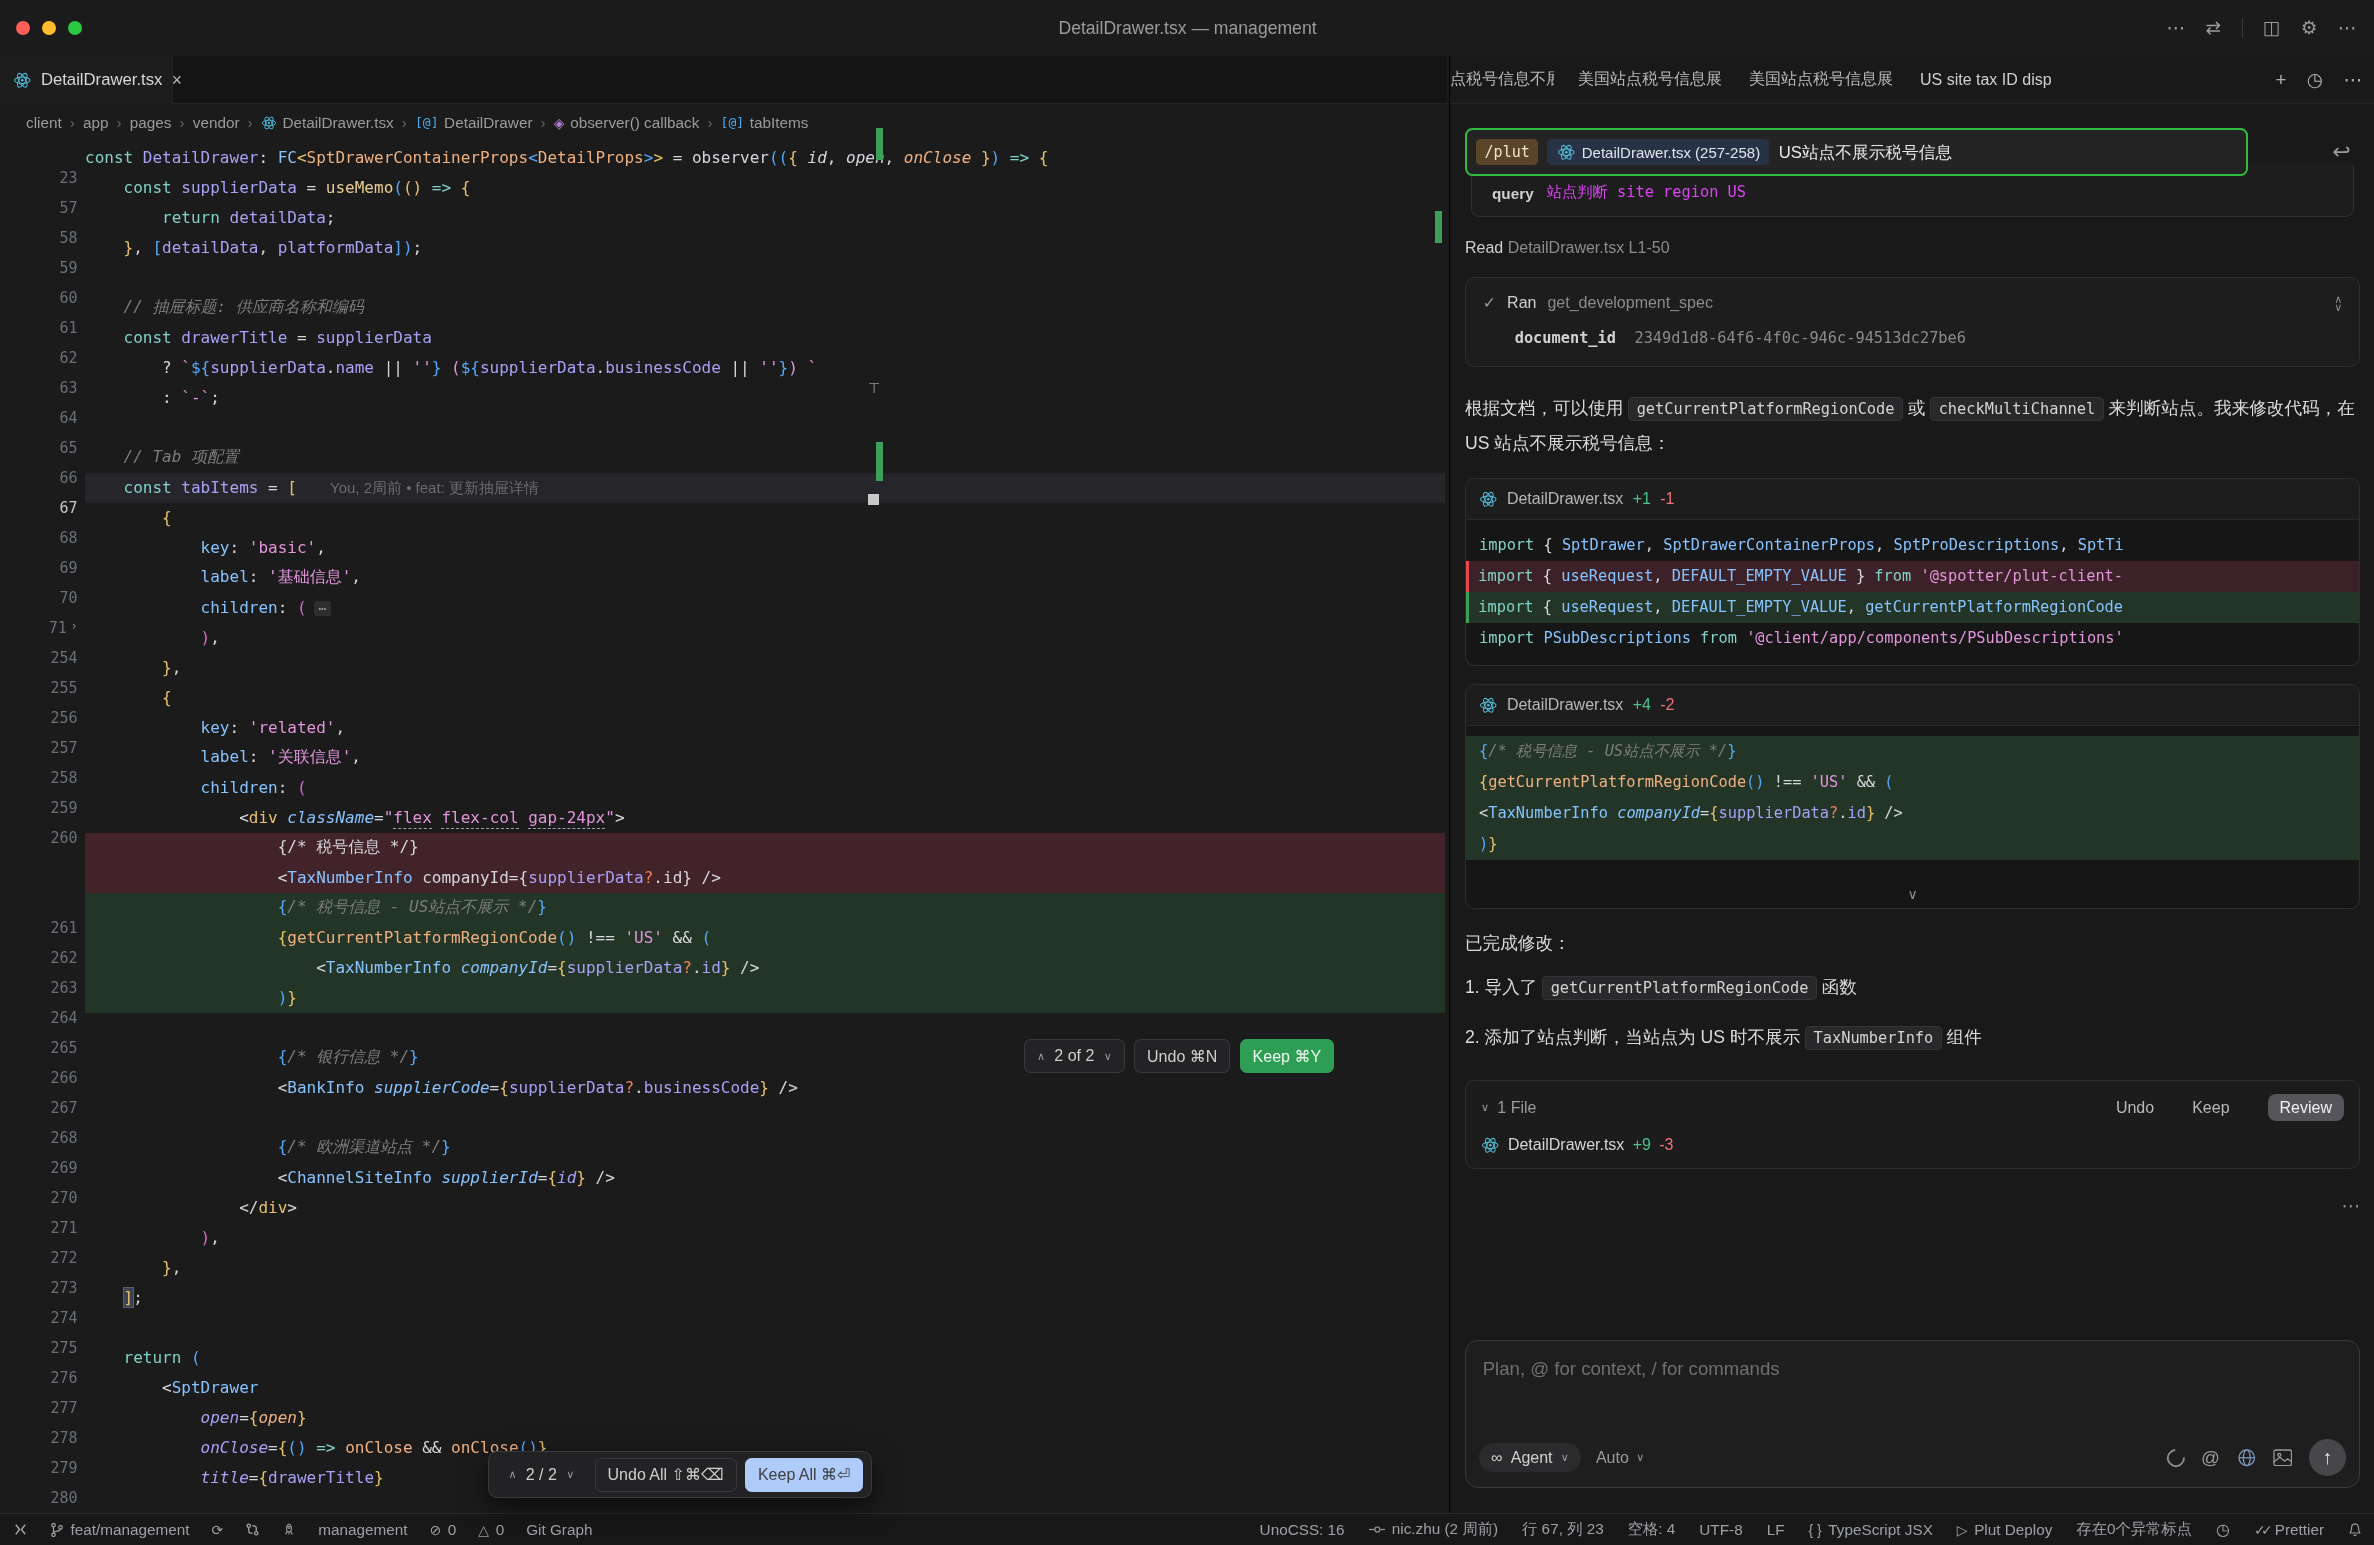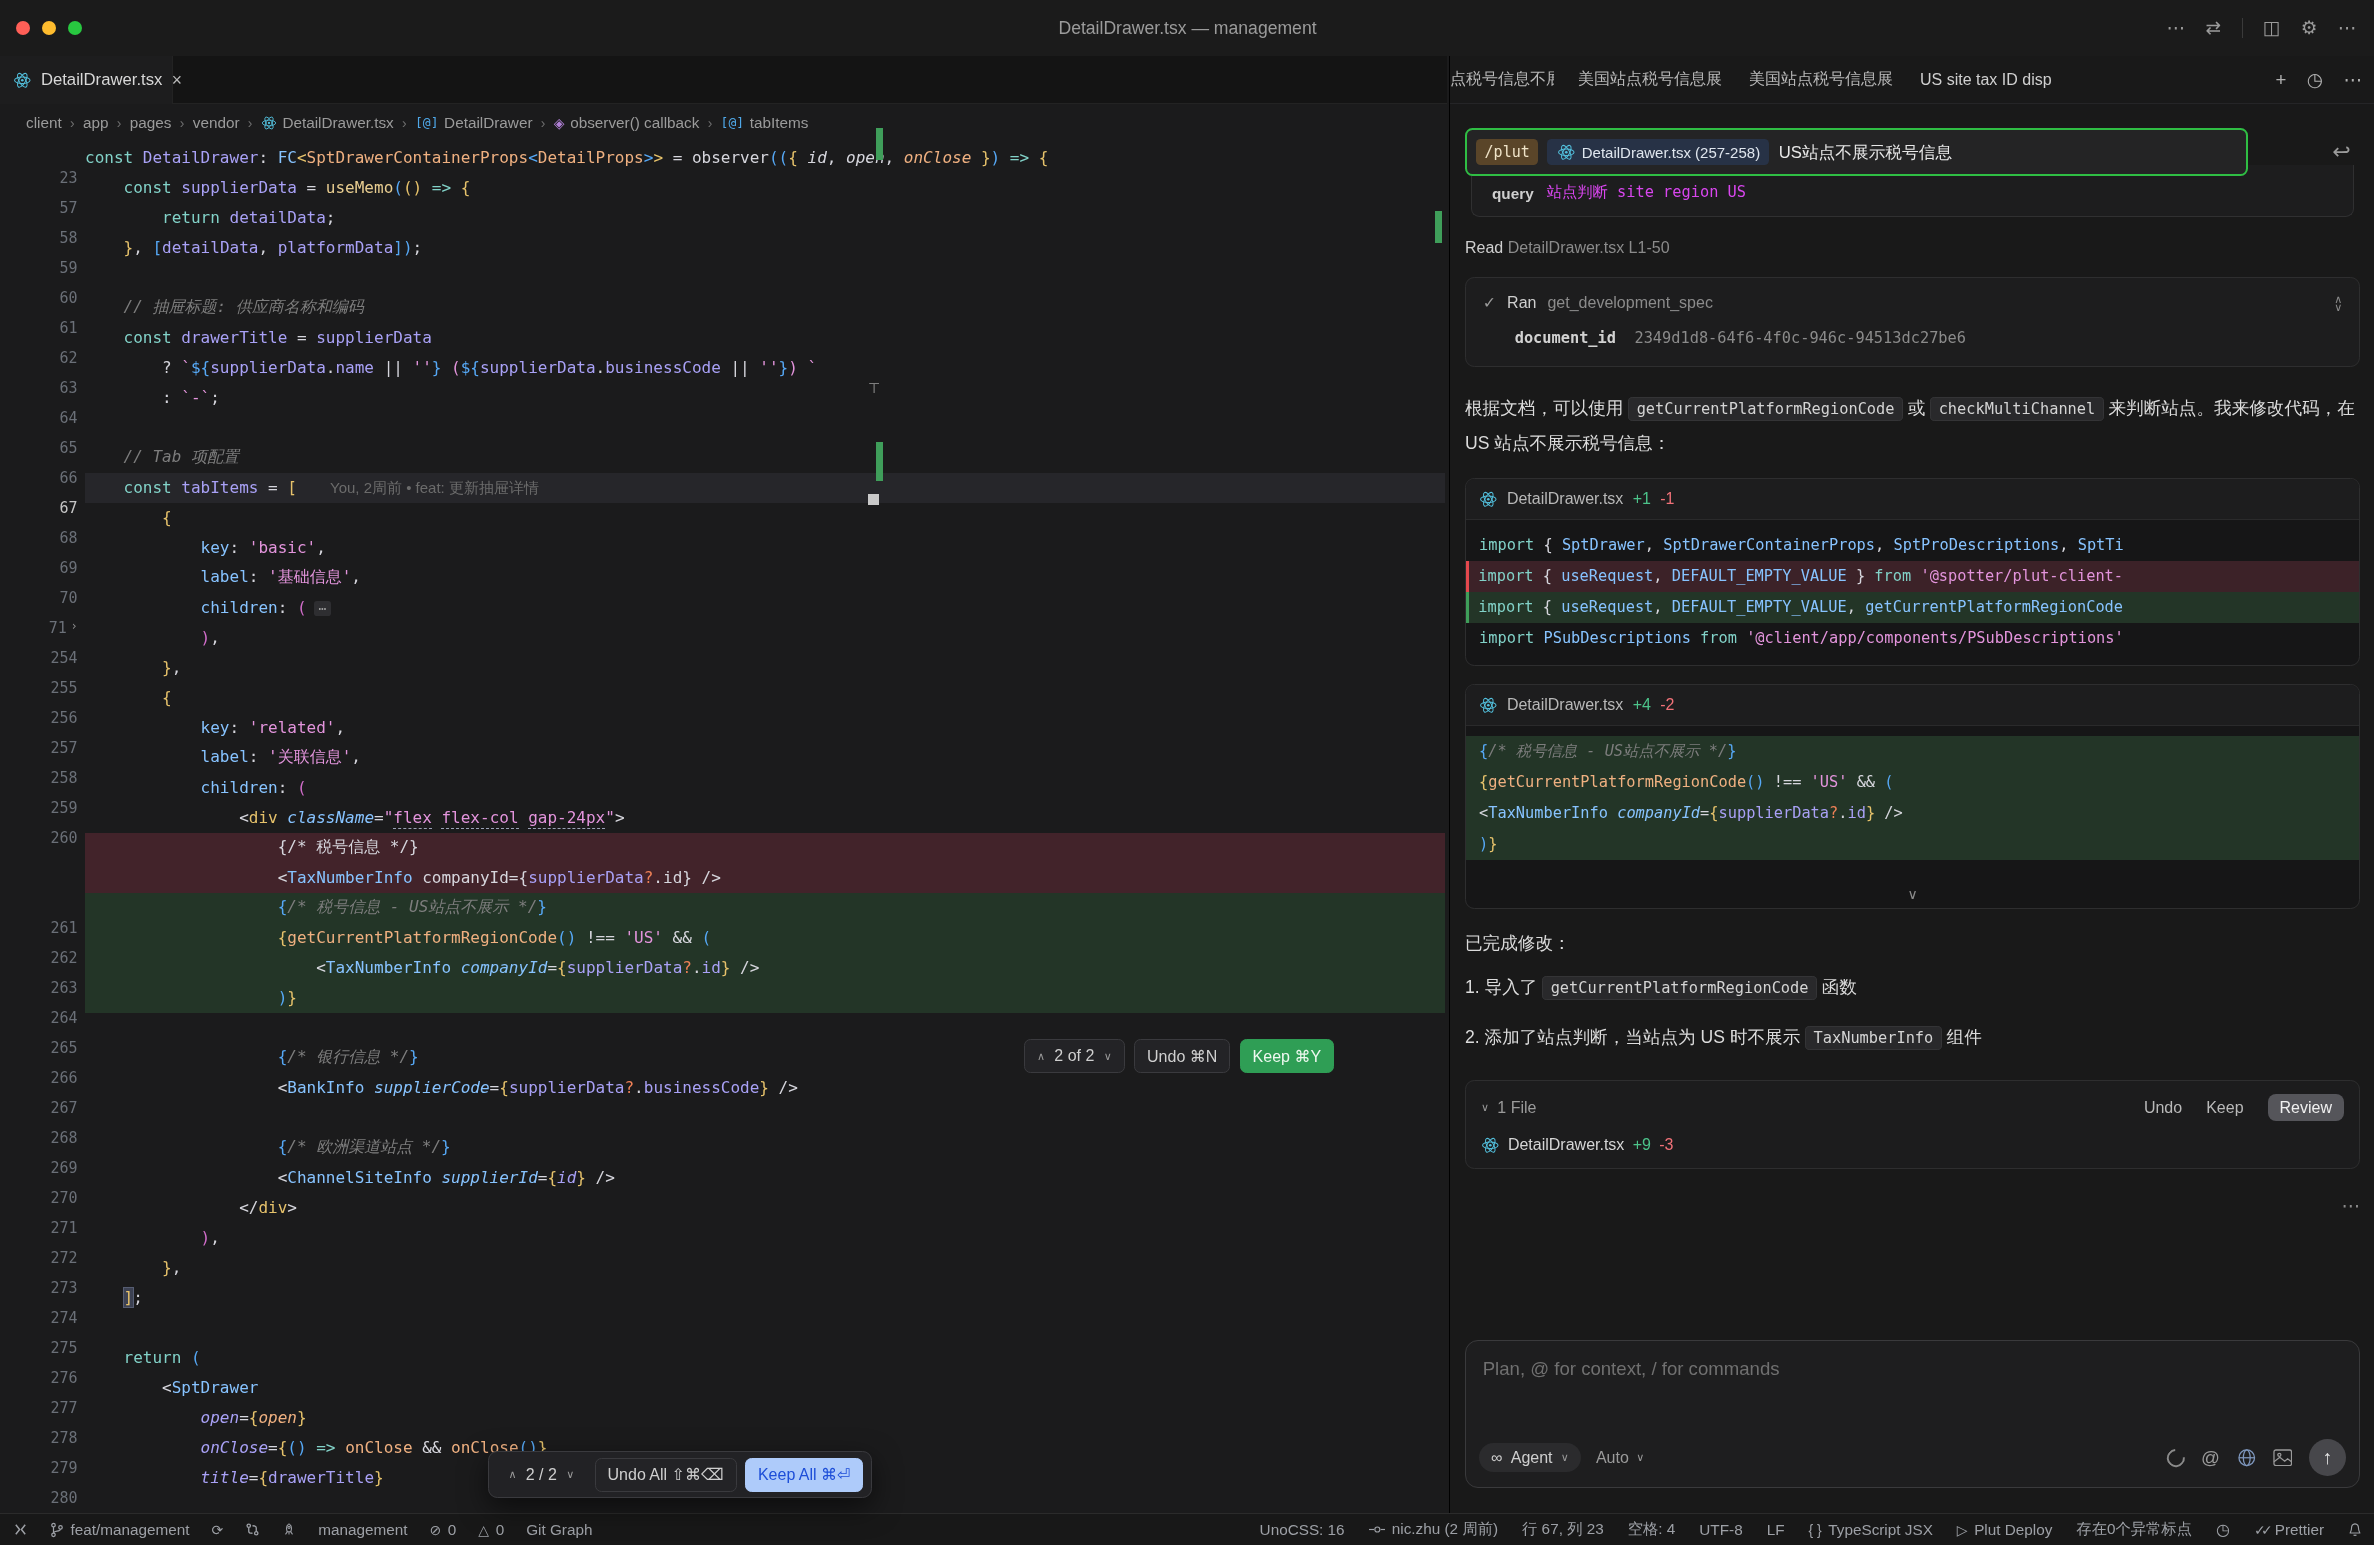--- a/index.html
+++ b/index.html
@@ -61,21 +61,21 @@
   
   .ifw { position:absolute; left:1024px; top:1039px; display:flex; gap:9.3px; align-items:center; z-index:30;}
   .pillbtn { height:34px; display:flex; align-items:center; gap:9.3px; border-radius:6.5px; font-size:16px;
     padding:0 12px; color:#cfcfcf; background:#232326; border:0.9px solid #3a3a3e; }
   .pill-keep { background:#2f9e55; border-color:#2f9e55; color:#eef8f0; }
   .caret { font-size:11px; color:#9a9a9a; }
   .gfw { position:absolute; left:488px; top:1451px; display:flex; gap:8.3px; align-items:center; z-index:30;
     background:#222225; border:0.9px solid #3a3a3e; border-radius:9.3px; padding:5.6px 7.4px;
     box-shadow:0 9.3px 28px rgba(0,0,0,.55); }
   .gfw .navpill { border:none; background:transparent; }
-  .pill-keepall { background:#aecbfa; border-color:#aecbfa; color:#1d4ed8; }
+  .pill-keepall { background:#aecbfa; border-color:#aecbfa; color:#404040; }
 
   
   .chat { position:absolute; left:1449px; top:56px; width:926px; height:1458px; background:#191919; border-left:0.9px solid #000; }
   .ctabs { height:48px; border-bottom:0.9px solid #252527; display:flex; align-items:center; padding:0 13px; gap:24px;
     color:#b9b9b9; font-size:16px; overflow:hidden; }
   .ctab { white-space:nowrap; overflow:hidden; flex:none; }
   .ctab1{width:104px; margin-left:-13px;} .ctab2{width:147px;} .ctab3{width:147px;} .ctab4{width:132px; color:#d0d0d0;}
   .ctabs .icons { margin-left:auto; display:flex; gap:20.4px; color:#b0b0b0; font-size:18.6px; align-items:center;}
   .cbody { position:relative; height:1410px; padding:0 15px; overflow:hidden; }
 
@@ -118,21 +118,21 @@
   .bkrow.rm { background:#3c2228; border-left:3.7px solid #e5484d; padding-left:9.3px;}
   .bkrow.ad { background:#233527; border-left:3.7px solid #3f9e5a; padding-left:9.3px;}
   .cb2 .bkrow.ad { border-left:none; padding-left:13px; }
   .expandrow { height:37px; display:flex; align-items:flex-end; justify-content:center; color:#8b8b8b; font-size:14px; padding-bottom:5.6px;}
 
   .donetitle { margin-top:22px; font-size:17.6px; color:#dcdcdc; }
   .doneitem { margin-top:16.7px; font-size:17.6px; color:#dcdcdc; line-height:32px;}
 
   .filecard { margin-top:26px; border:0.9px solid #2e2e2f; background:#1c1c1d; border-radius:9.3px; padding:13px 15px;}
   .fcrow1 { display:flex; align-items:center; gap:8.3px; color:#9a9a9a; font-size:16px;}
-  .fcrow1 .acts { margin-left:auto; display:flex; align-items:center; gap:24px; color:#b9b9b9; }
+  .fcrow1 .acts { margin-left:auto; display:flex; align-items:center; gap:38px; color:#b9b9b9; }
   .reviewbtn { background:#55555a; border-radius:8px; padding:4.6px 12px; color:#f0f0f0; }
   .fcrow2 { display:flex; align-items:center; gap:8.3px; margin-top:15px; font-size:16px; color:#d6d6d6;}
   .mdots { text-align:right; color:#8b8b8b; font-size:18.6px; margin-top:26px; }
 
   .chat-input { position:absolute; left:15px; right:15px; bottom:26px; height:148px; background:#1e1e1f;
     border:0.9px solid #3a3a3c; border-radius:13px; padding:16.7px; }
   .ph { color:#707070; font-size:18.6px; }
   .ci-bottom { position:absolute; left:13px; right:13px; bottom:11px; display:flex; align-items:center; gap:15px;}
   .agentpill { background:#2b2b2d; border-radius:15px; padding:5.6px 12px; display:flex; gap:8.3px; align-items:center;
     color:#cfcfcf; font-size:16px; }

